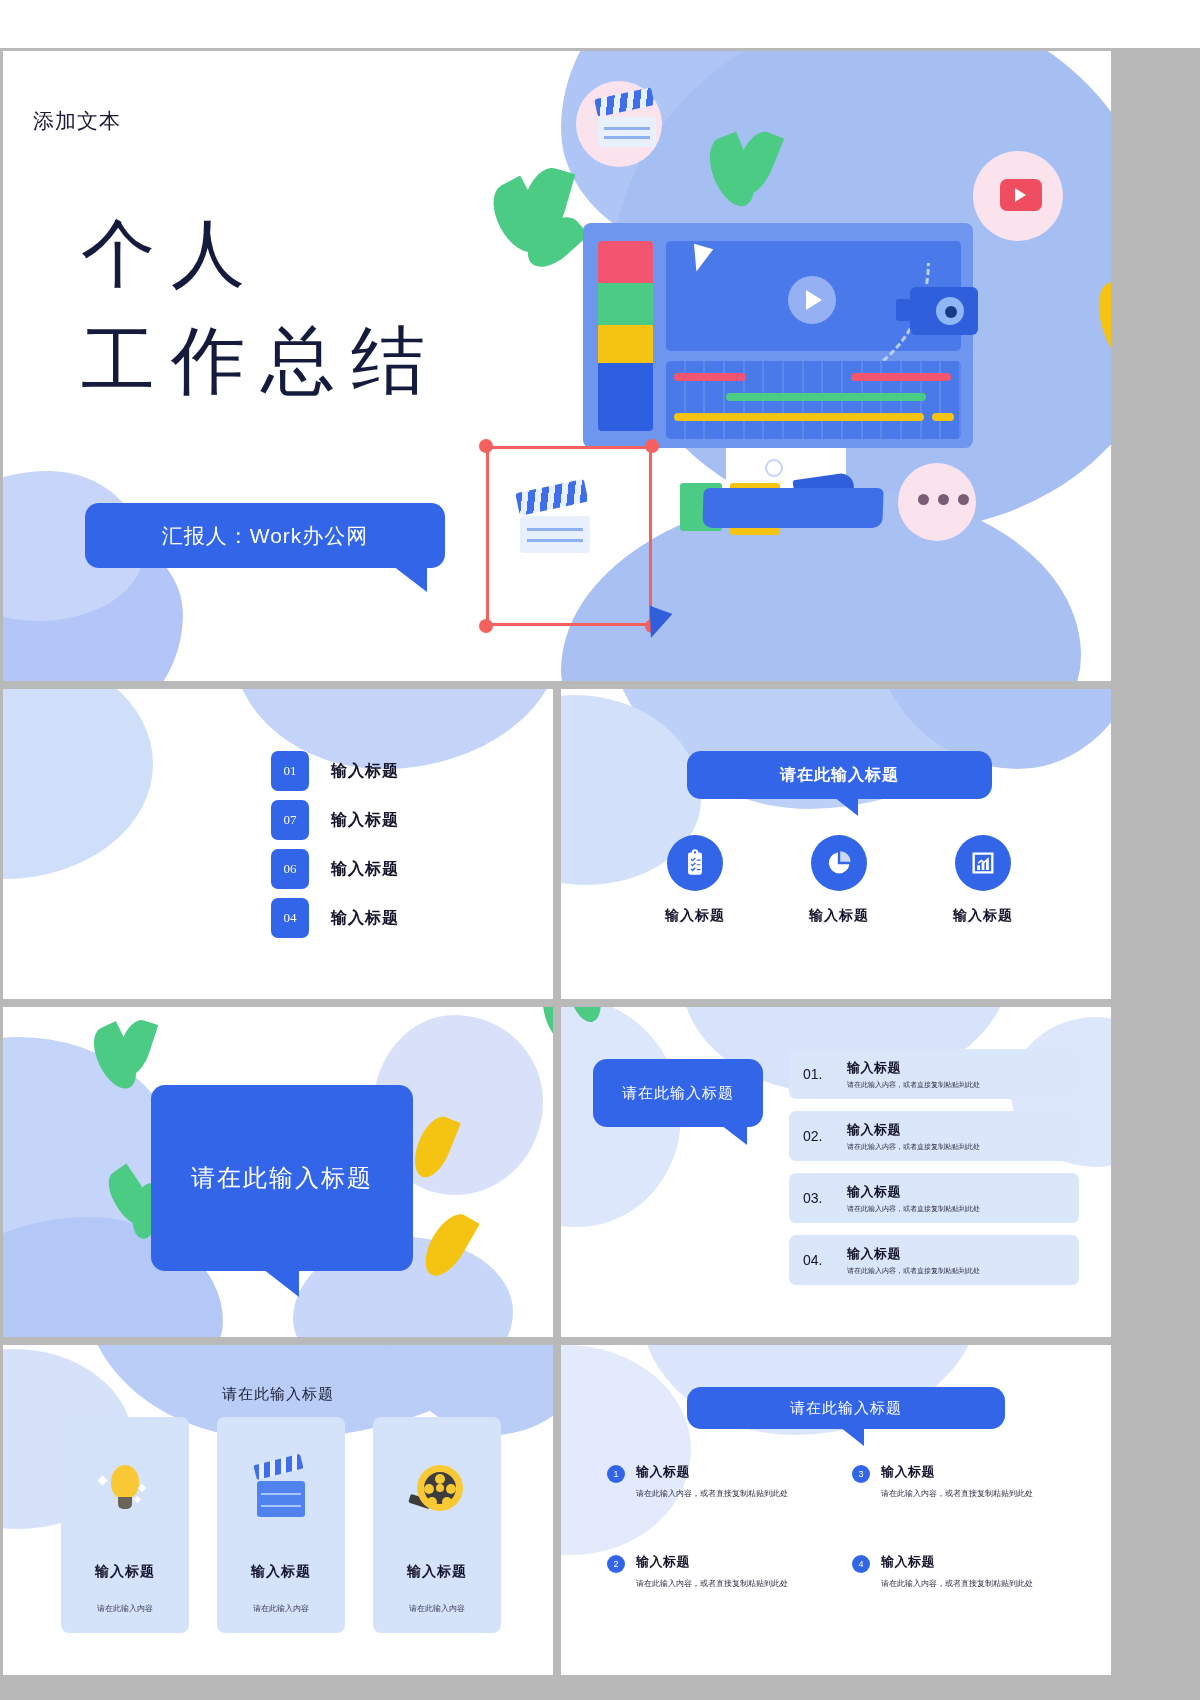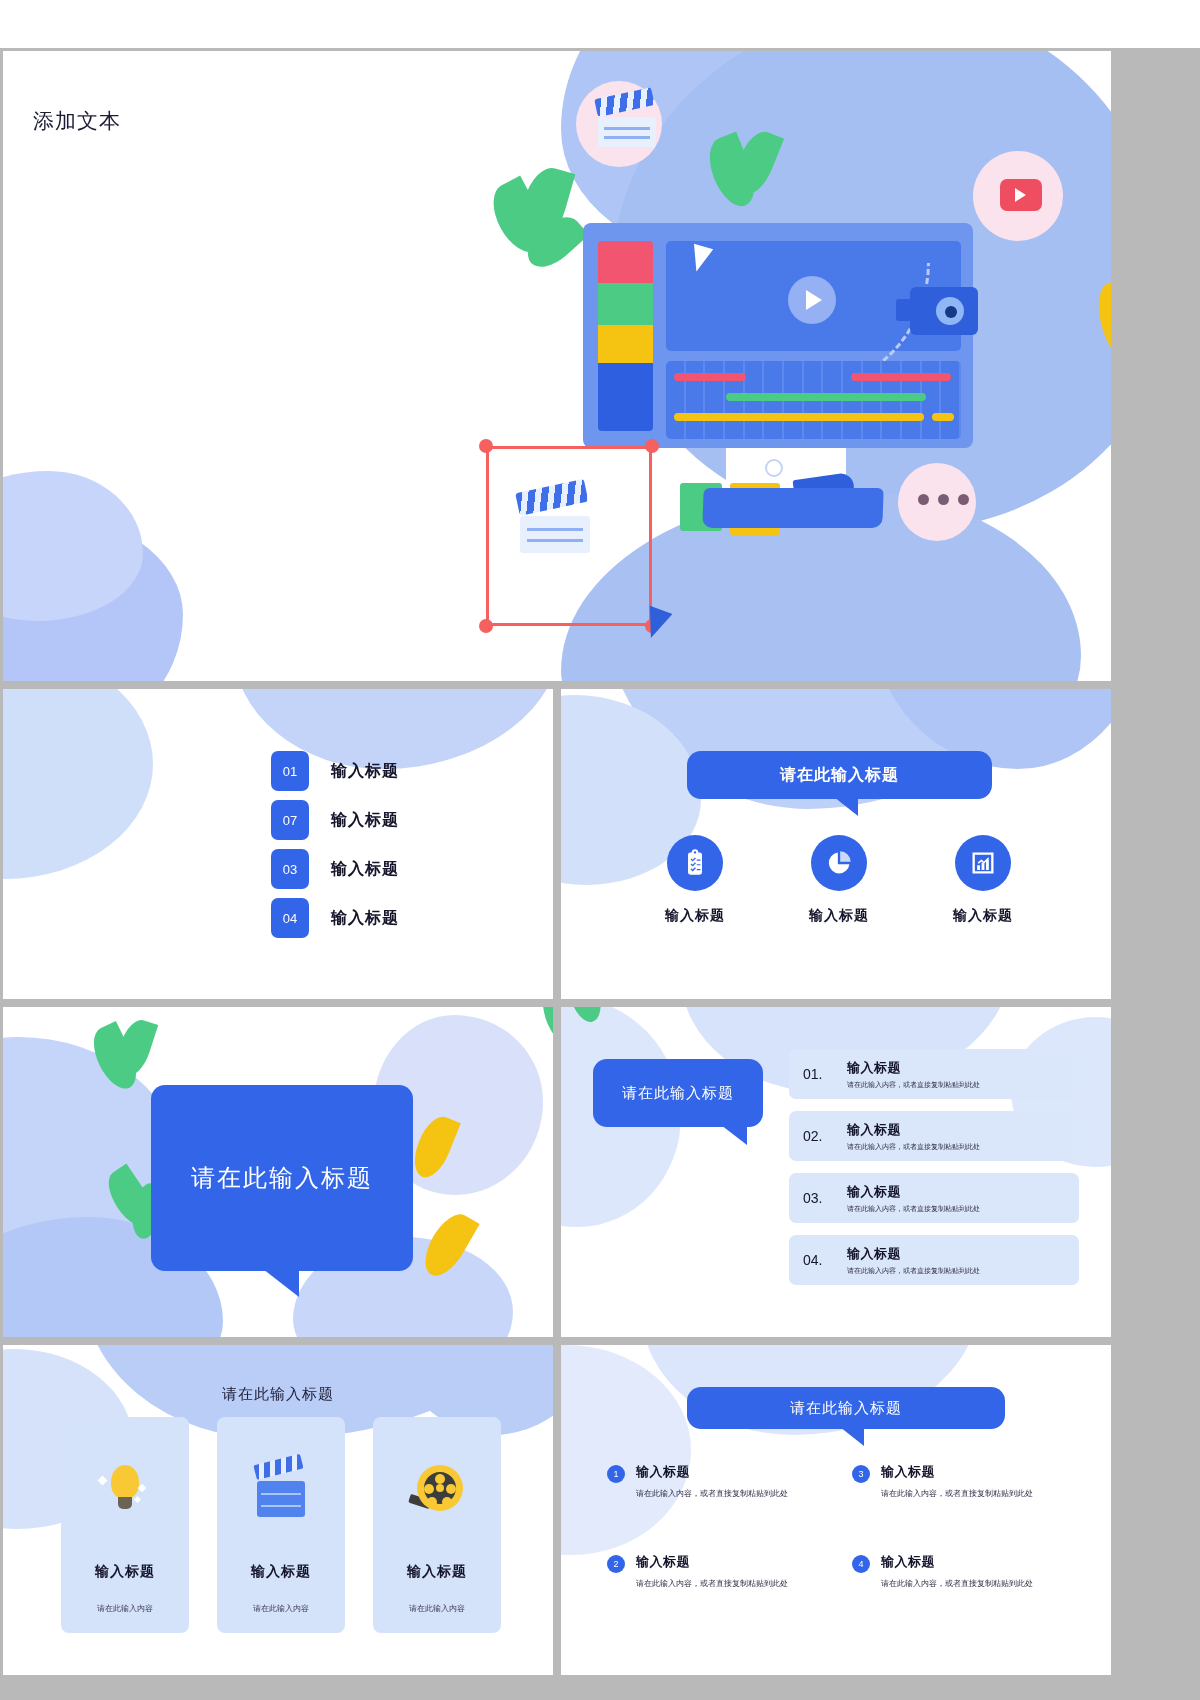--- a/index.html
+++ b/index.html
@@ -280,21 +280,21 @@
     position: absolute; left: 30px; top: 68px;
     width: 204px; height: 96px;
     font-size: 21px; font-weight: bold; letter-spacing: 1px;
   }
 
   .s2-list { position: absolute; left: 268px; top: 62px; }
   .s2-row { display: flex; align-items: center; margin-bottom: 9px; }
   .s2-num {
     width: 38px; height: 40px; background: #3265e8;
     border-radius: 7px; color: #ffffff; font-size: 13px;
-    display: flex; align-items: center; justify-content: center;
+    display: flex; align-items: center; justify-content: center; font-family: Liberation Serif, serif;
   }
   .s2-label {
     margin-left: 22px; font-size: 16px; font-weight: bold; color: #14142b;
     letter-spacing: 1px;
   }
 
   
   .s3-blob-top {
     top: -120px; left: 40px; width: 460px; height: 240px;
     background: #bdd0f7; border-radius: 0 0 55% 45% / 0 0 95% 90%;
@@ -526,21 +526,28 @@
 
   <div class="slide wide">
     <div class="blob s1-blob-tr"></div>
     <div class="blob s1-blob-right"></div>
     <div class="blob s1-blob-bottom"></div>
     <div class="blob s1-blob-bl"></div>
     <div class="blob s1-blob-bl2"></div>
 
     <div class="s1-addtext">添加文本</div>
 
-
+    <div class="s1-title">
+      <span>个人</span>
+      <span class="line2">工作总结</span>
+    </div>
+
+    <div class="s1-speech">
+      <span>汇报人：Work办公网</span>
+    </div>
 
     <div class="illus">
       <div class="il leaf leaf-green-a">
         <div class="lf" style="background:#4ccb85; transform:rotate(-28deg); left:0; top:0;"></div>
         <div class="lf" style="background:#4ccb85; transform:rotate(16deg); left:26px; top:-14px;"></div>
         <div class="lf" style="background:#4ccb85; transform:rotate(48deg); left:38px; top:30px; width:36px; height:62px;"></div>
       </div>
       <div class="il leaf leaf-green-b">
         <div class="lf" style="background:#4ccb85; transform:rotate(-22deg); left:0; top:0; width:38px; height:72px;"></div>
         <div class="lf" style="background:#4ccb85; transform:rotate(22deg); left:26px; top:-6px; width:34px; height:66px;"></div>
@@ -645,21 +652,21 @@
     <div class="s2-list">
       <div class="s2-row">
         <div class="s2-num">01</div>
         <div class="s2-label">输入标题</div>
       </div>
       <div class="s2-row">
         <div class="s2-num">07</div>
         <div class="s2-label">输入标题</div>
       </div>
       <div class="s2-row">
-        <div class="s2-num">03</div>
+        <div class="s2-num">06</div>
         <div class="s2-label">输入标题</div>
       </div>
       <div class="s2-row">
         <div class="s2-num">04</div>
         <div class="s2-label">输入标题</div>
       </div>
     </div>
   </div>
 
   <div class="slide">

